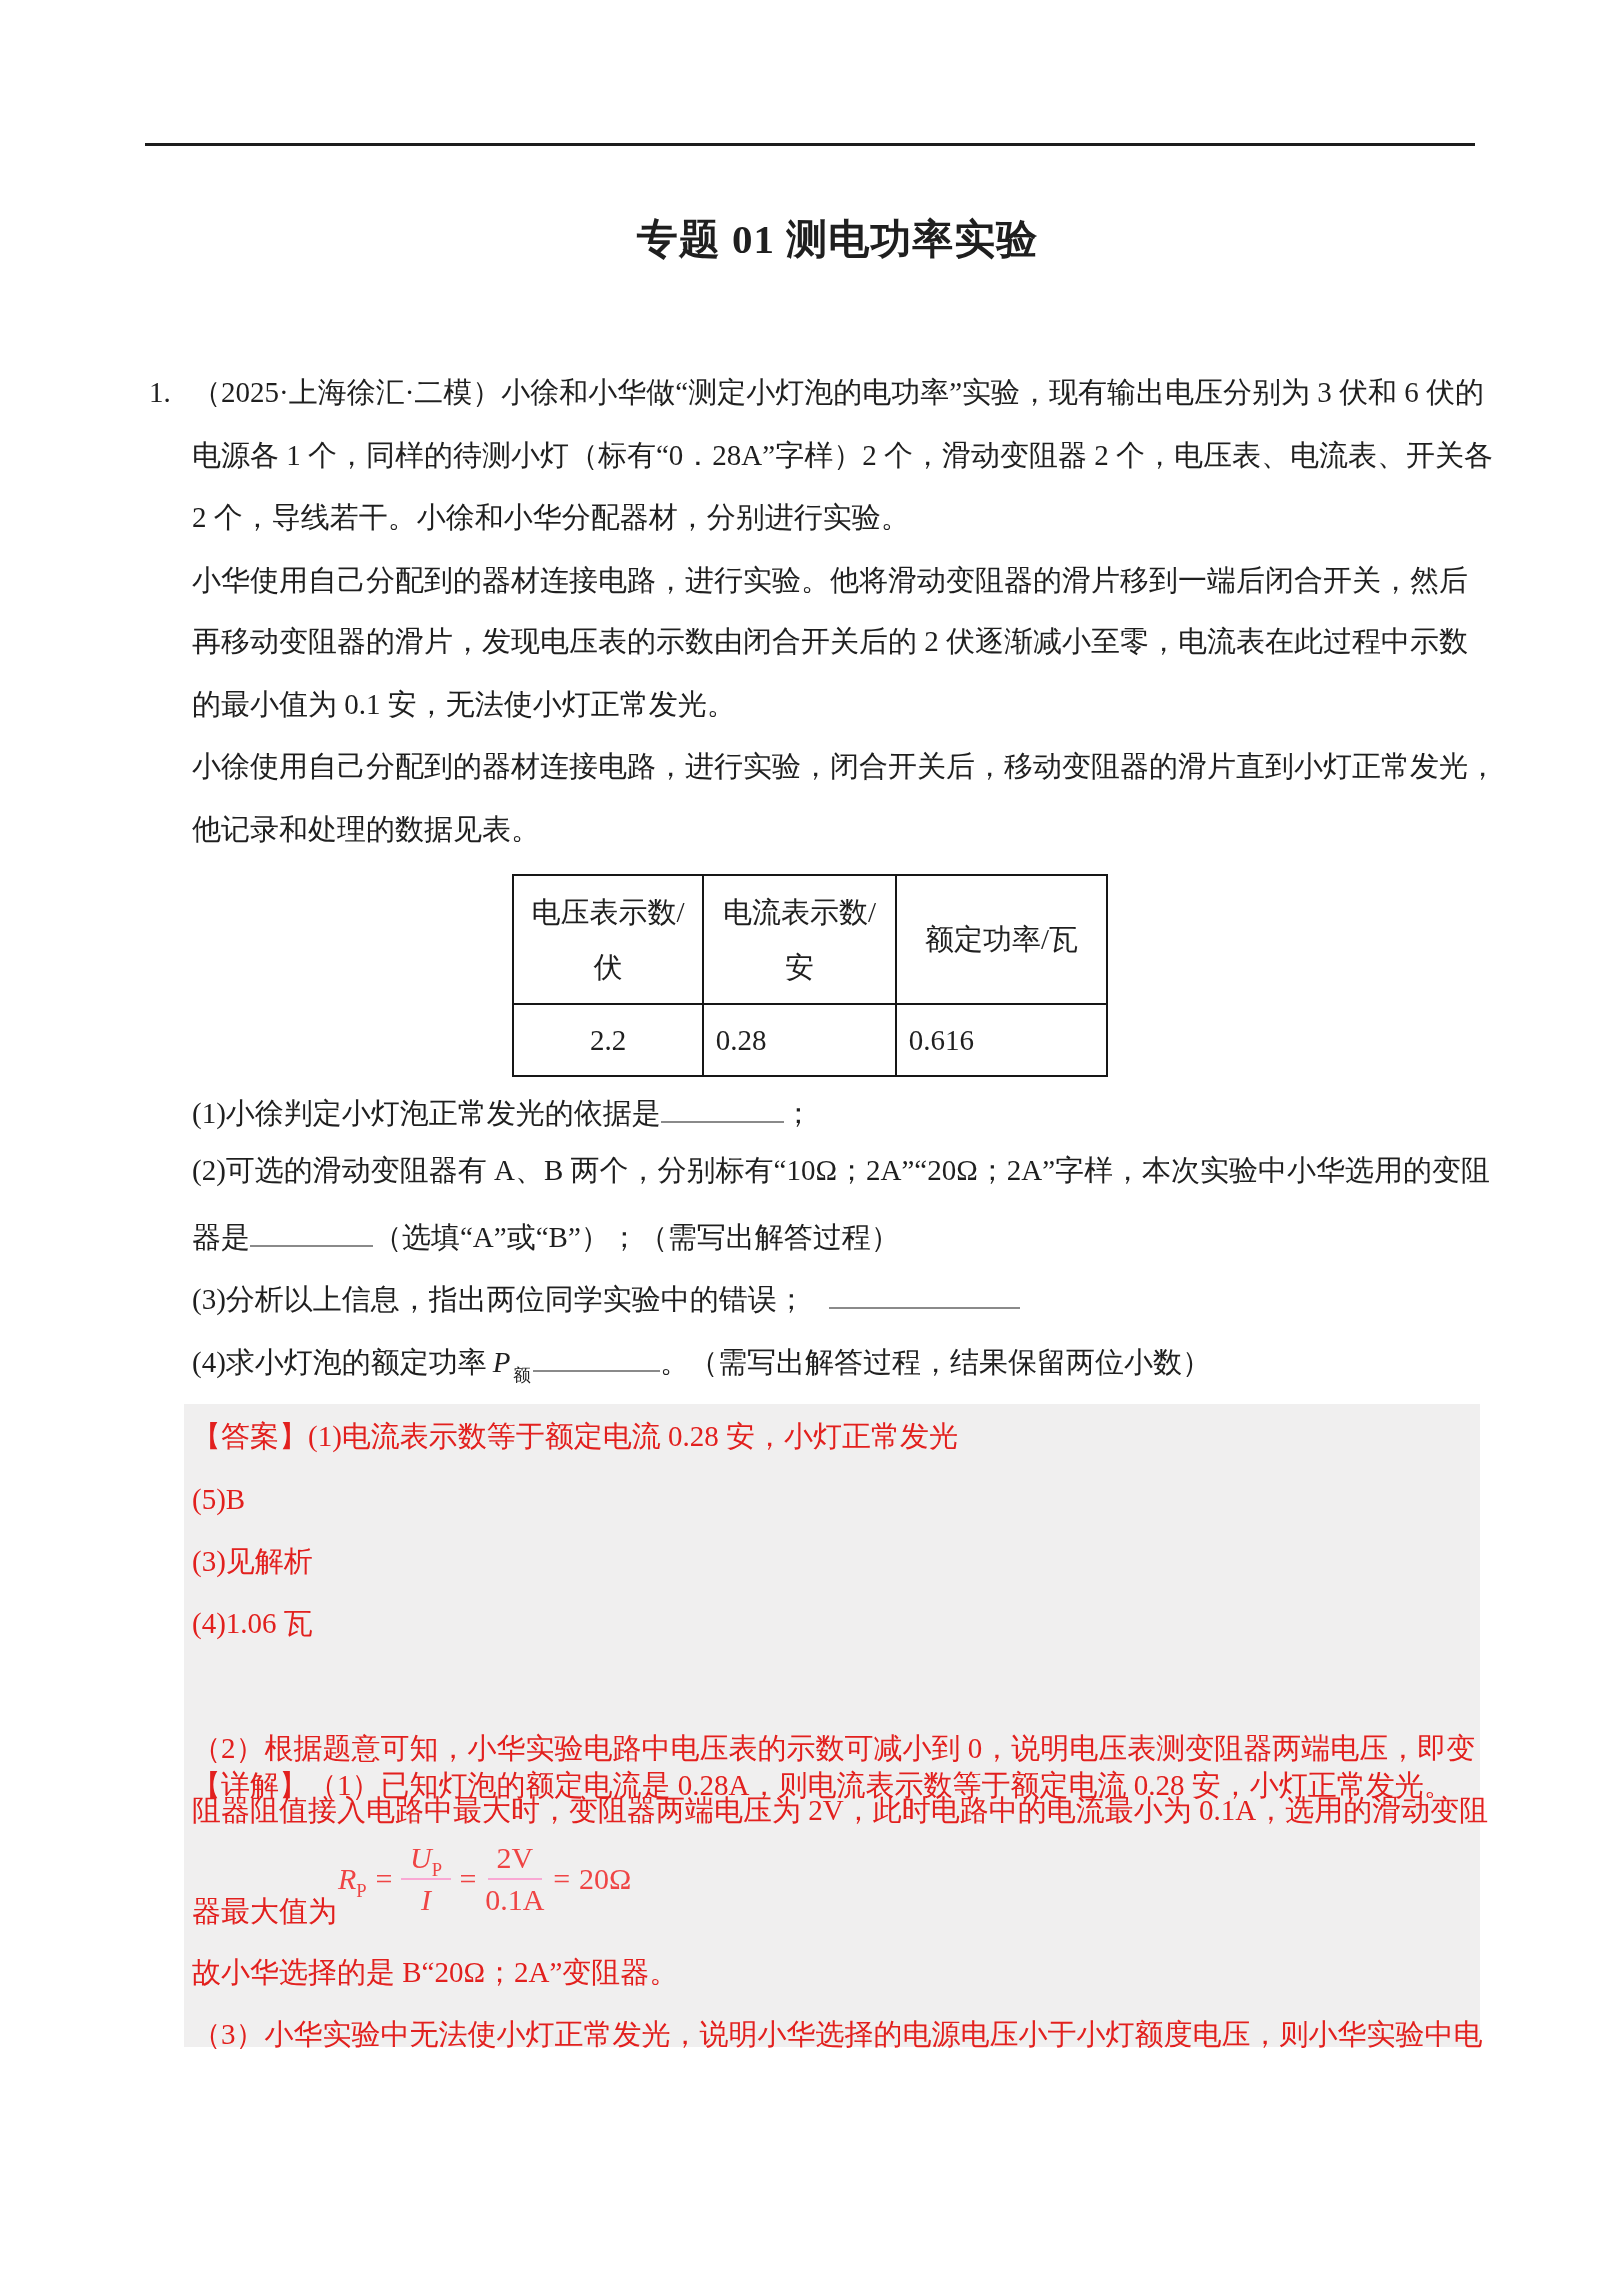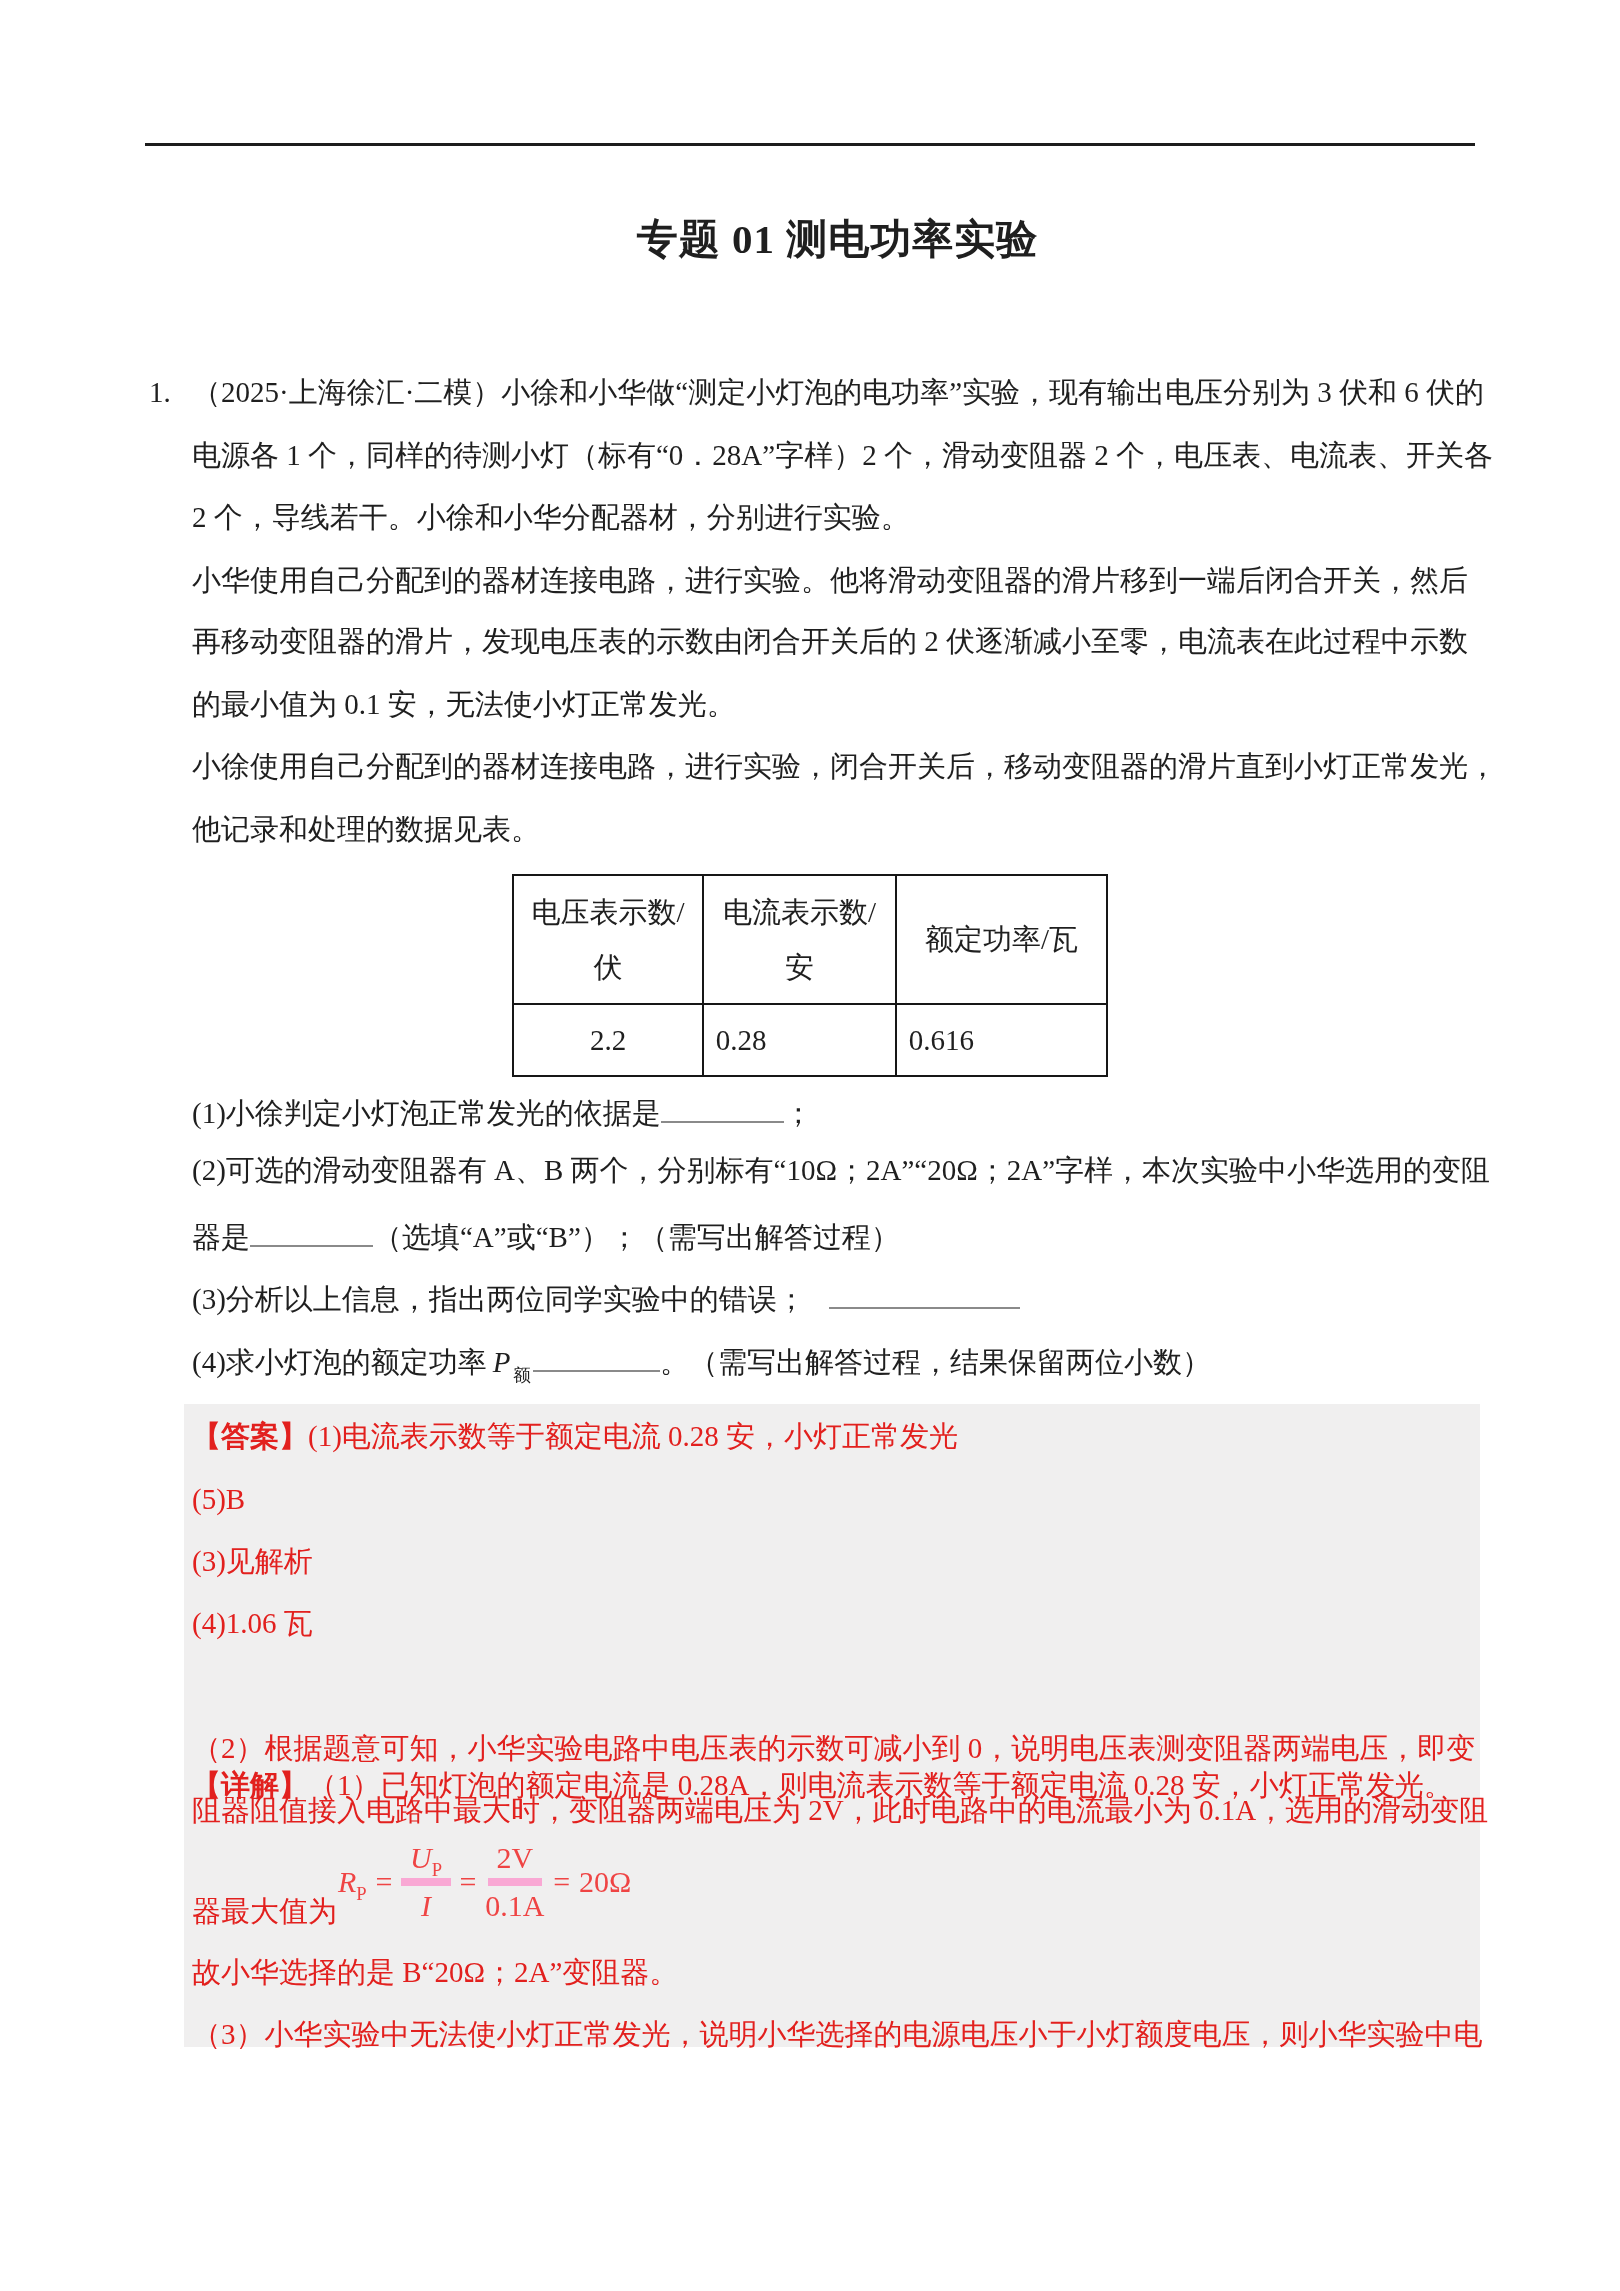--- a/index.html
+++ b/index.html
@@ -29,21 +29,21 @@
   }
   .ln{
     position:absolute;
     left:192px;
     font-size:29px;
     line-height:35px;
     white-space:nowrap;
   }
   .marker{ left:149px; }
   .red{ color:#e2201e; }
-  .b{ font-weight:bold; }
+  .b{ font-weight:normal; }
   .blank{
     display:inline-block;
     height:1.05em;
     border-bottom:2px solid #8a8a8a;
     vertical-align:baseline;
   }
   .blank.w1{ width:123px; }
   .blank.w2{ width:123px; }
   .blank.w3{ width:191px; margin-left:23.5px; }
   .blank.w4{ width:127px; }
@@ -92,21 +92,21 @@
   }
   .formula .v{ font-style:italic; }
   .formula .s{ font-size:18.6px; position:relative; top:7.8px; font-style:normal; }
   .frac{
     display:inline-flex;
     flex-direction:column;
     align-items:center;
   }
   .frac .num{
     padding:0 8.8px 2.9px 8.8px;
-    border-bottom:8px solid #f9a8d4;
+    border-bottom:2px solid #f9a8d4;
   }
   .frac .den{ padding-top:2.9px; }
 </style>
 </head>
 <body>
 
 <div class="page">
 
   <div class="rule"></div>
 

